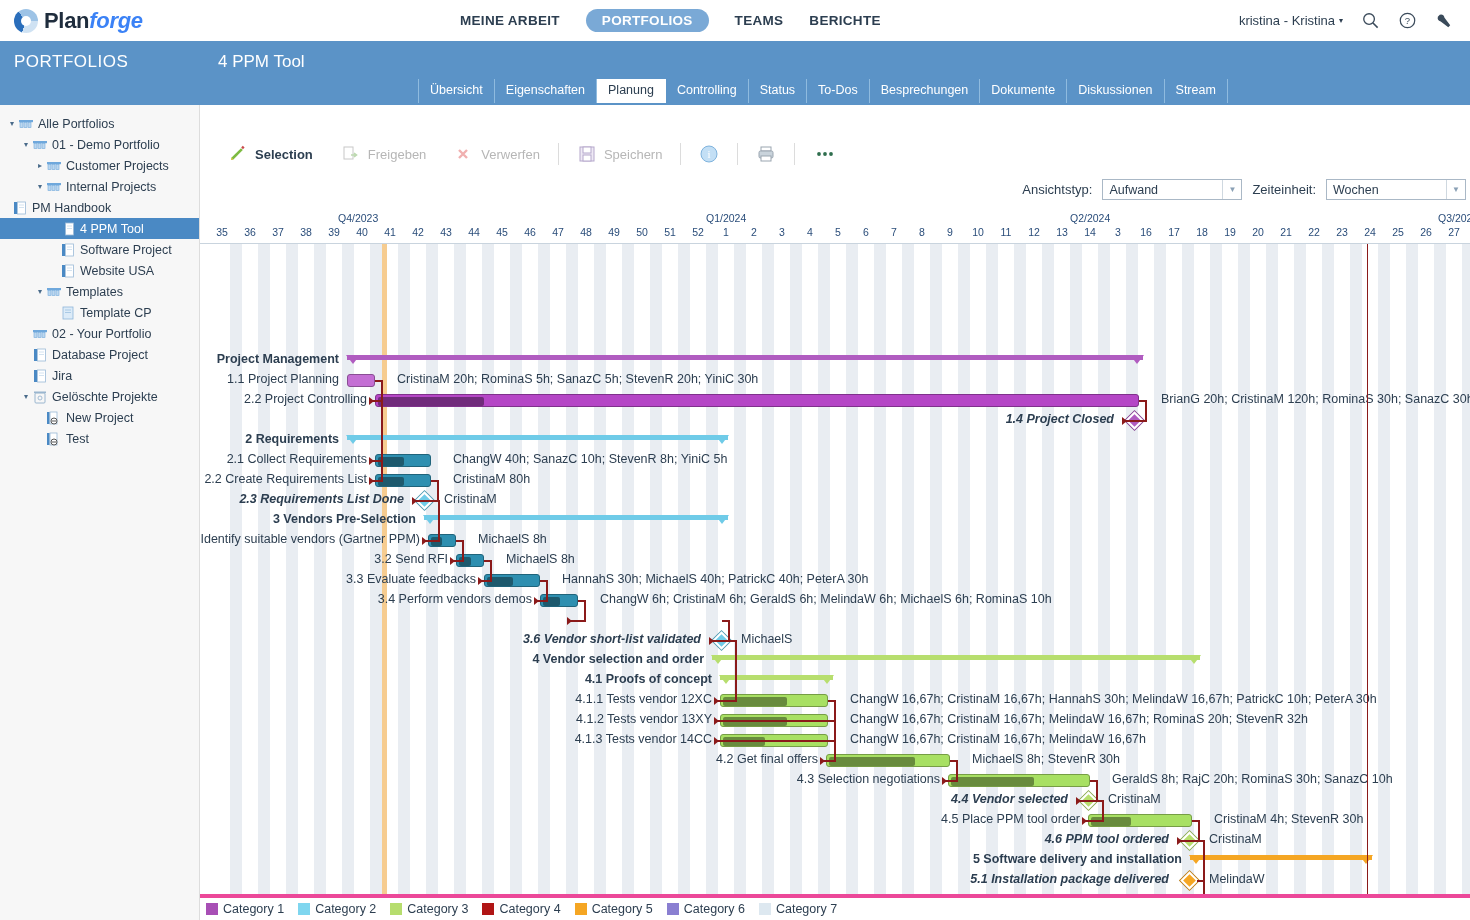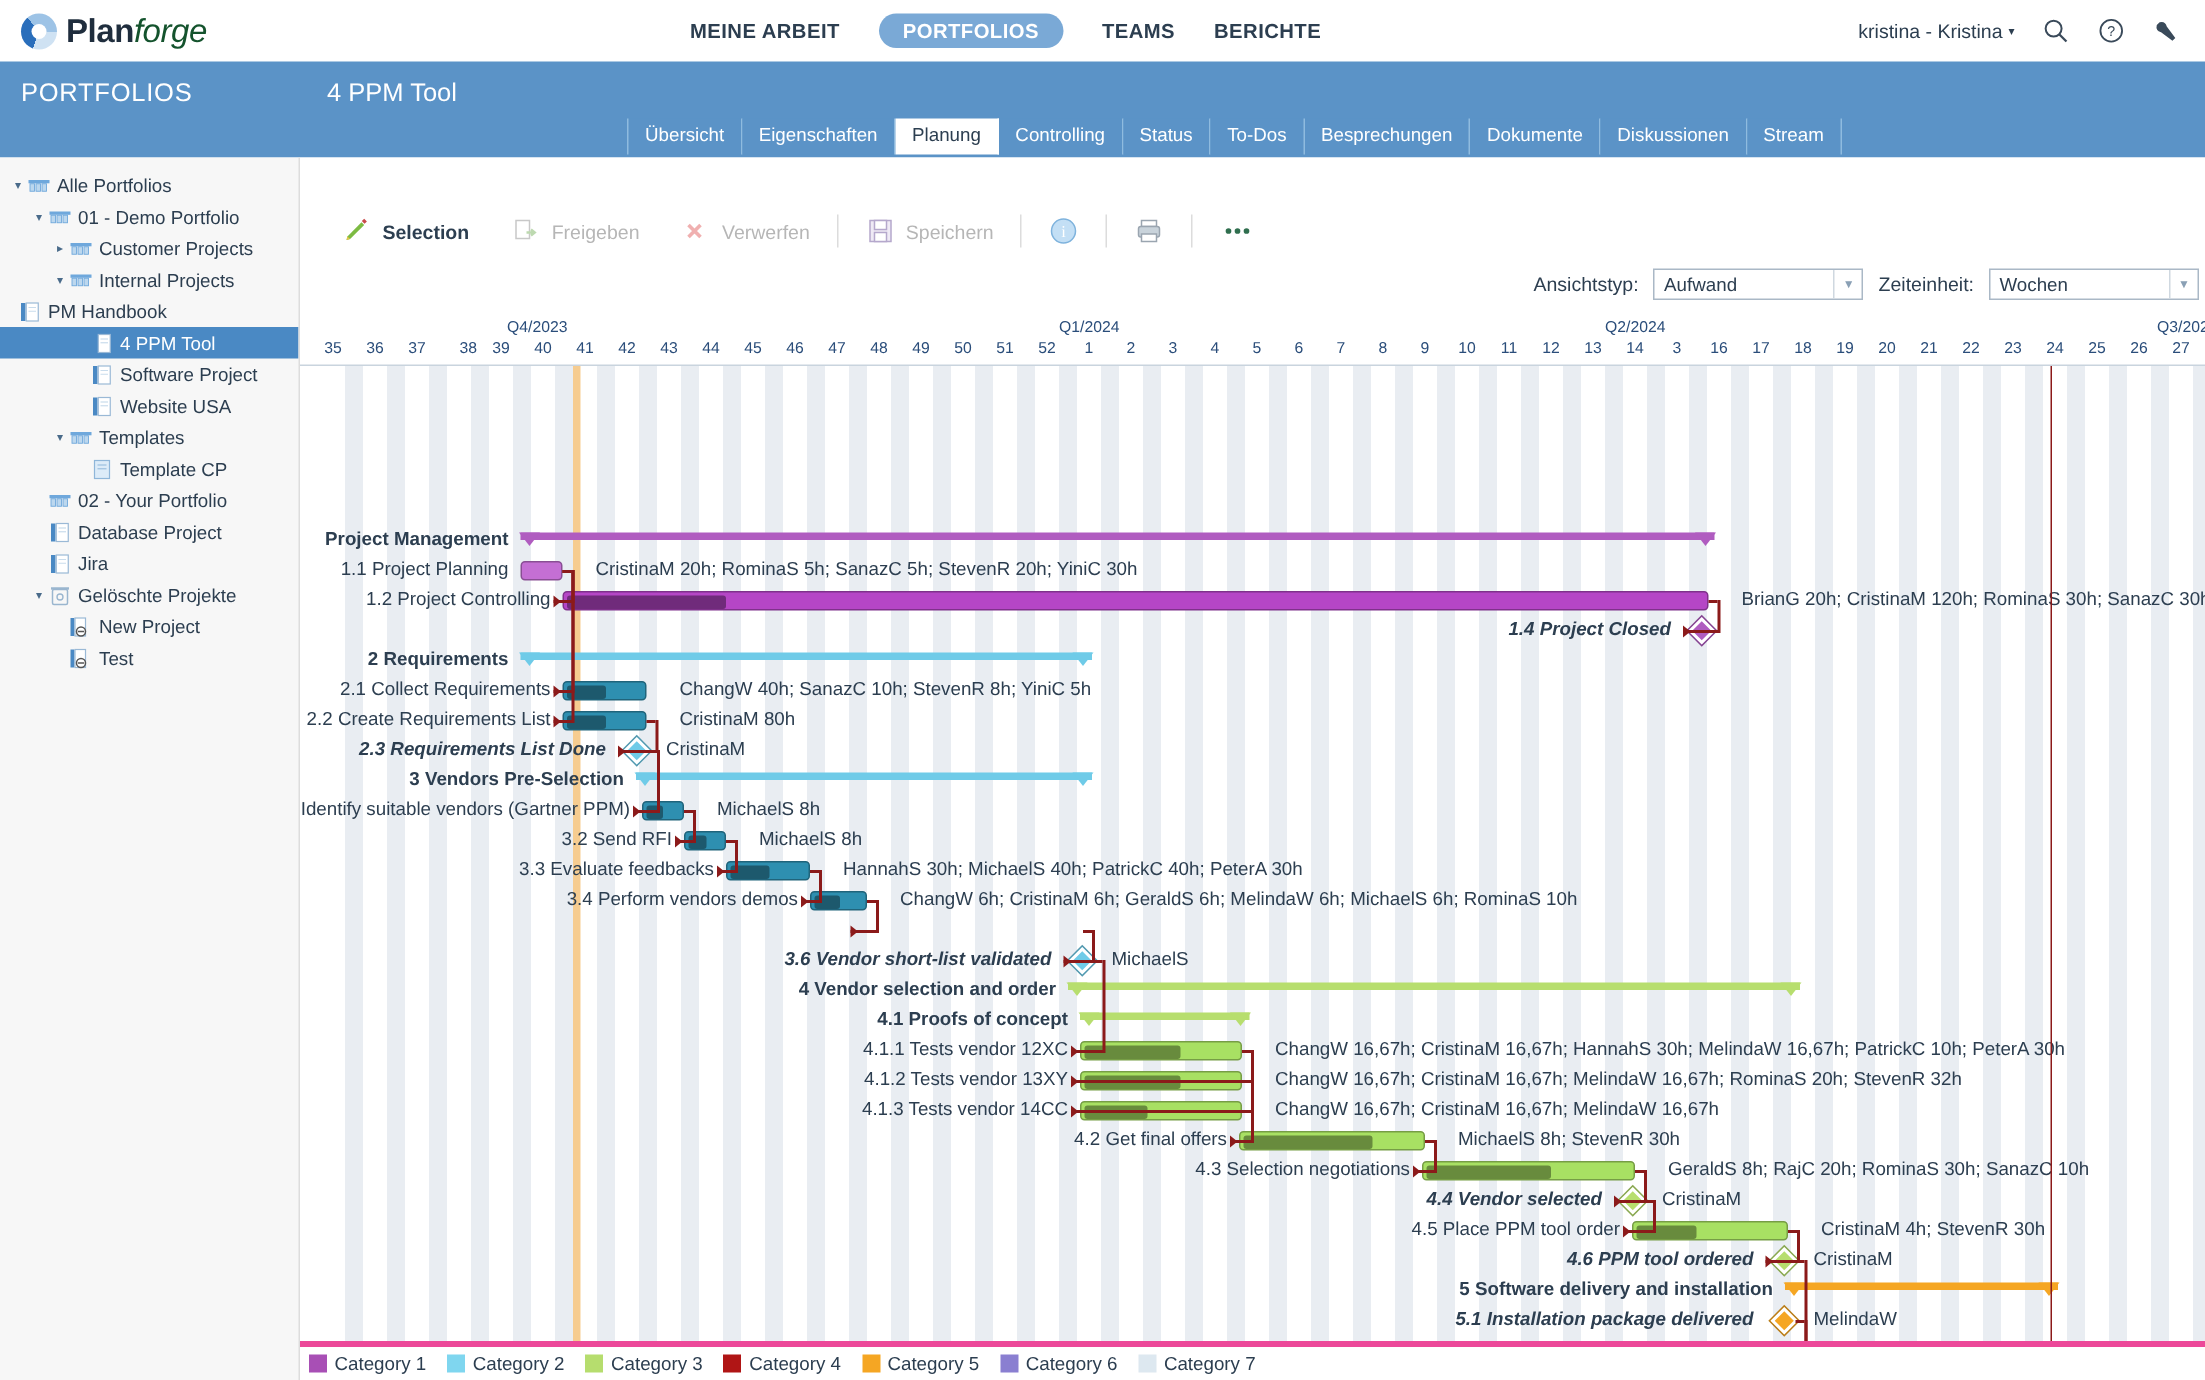--- a/index.html
+++ b/index.html
@@ -22,21 +22,21 @@
   .logo-mark {
     width: 24px; height: 24px; border-radius: 50%;
     background: conic-gradient(from 200deg, #2a6ebb 0deg 120deg, #9dc3e6 120deg 250deg, #cfe2f3 250deg 360deg);
     position: relative; margin-right: 6px; flex: none;
   }
   .logo-mark::after {
     content: ""; position: absolute; left: 7px; top: 7px; width: 10px; height: 10px;
     border-radius: 50%; background: #fff;
   }
   .logo-text { font-size: 22px; font-weight: bold; color: #1f2d3d; letter-spacing: -0.3px; }
-  .logo-text .light { font-weight: normal; font-style: italic; color: #14532d; }
+  .logo-text .light { font-weight: bold; font-style: italic; color: #3b82f6; }
 
   .mainnav { display: flex; align-items: center; gap: 26px; margin-left: 260px; }
   .mainnav a {
     font-size: 13.5px; font-weight: bold; color: #2c3e50; text-decoration: none;
     letter-spacing: 0.3px;
   }
   .mainnav a.active {
     background: #7aa9d6; color: #ffffff; border-radius: 12px; padding: 4px 16px;
   }
   .topright {
@@ -495,21 +495,21 @@
 
   <div class="gantt">
     <div class="gantt-header" id="gantt-header">
         <div class="q-label" style="left: 138px;">Q4/2023</div>
         <div class="q-label" style="left: 506px;">Q1/2024</div>
         <div class="q-label" style="left: 870px;">Q2/2024</div>
         <div class="q-label" style="left: 1238px;">Q3/202</div>
         <div class="w-label" style="left: 10px;">35</div>
         <div class="w-label" style="left: 38px;">36</div>
         <div class="w-label" style="left: 66px;">37</div>
-        <div class="w-label" style="left: 94px; text-align: right;">38</div>
+        <div class="w-label" style="left: 94px;">38</div>
         <div class="w-label" style="left: 122px;">39</div>
         <div class="w-label" style="left: 150px;">40</div>
         <div class="w-label" style="left: 178px;">41</div>
         <div class="w-label" style="left: 206px;">42</div>
         <div class="w-label" style="left: 234px;">43</div>
         <div class="w-label" style="left: 262px;">44</div>
         <div class="w-label" style="left: 290px;">45</div>
         <div class="w-label" style="left: 318px;">46</div>
         <div class="w-label" style="left: 346px;">47</div>
         <div class="w-label" style="left: 374px;">48</div>
@@ -598,21 +598,21 @@
             <span style="position:absolute;left:-1px;top:0;width:0;height:0;border-left:7px solid transparent;border-right:7px solid transparent;border-top:9px solid #b05cc0;"></span>
             <span style="position:absolute;right:-1px;top:0;width:0;height:0;border-left:7px solid transparent;border-right:7px solid transparent;border-top:9px solid #b05cc0;"></span>
           </div>
         </div>
         <div class="row" style="top: 126px;">
           <div class="rowlabel" style="right: 1131px;">1.1 Project Planning</div>
           <div class="bar" style="left: 147px; width: 28px; background: rgb(196, 111, 212); border: 1px solid rgb(137, 78, 148);"></div>
           <div class="res" style="left: 197px;">CristinaM 20h; RominaS 5h; SanazC 5h; StevenR 20h; YiniC 30h</div>
         </div>
         <div class="row" style="top: 146px;">
-          <div class="rowlabel" style="right: 1103px;">1.2 Project Controlling</div>
+          <div class="rowlabel" style="right: 1103px;">2.2 Project Controlling</div>
           <div class="bar" style="left: 175px; width: 764px; background: rgb(181, 70, 198); border: 1px solid rgb(127, 49, 139);">
             <div class="prog" style="width: 106.4px; background: rgb(112, 43, 123);"></div>
           </div>
           <div class="res" style="left: 961px;">BrianG 20h; CristinaM 120h; RominaS 30h; SanazC 30h; S</div>
         </div>
         <div class="row" style="top: 166px;">
           <div class="rowlabel ms" style="right: 356px;">1.4 Project Closed</div>
           <div class="ms-diamond" style="left: 928px; background: rgb(176, 92, 192); border-color: rgb(255, 255, 255); box-shadow: rgb(132, 69, 144) 0px 0px 0px 1px;"></div>
         </div>
         <div class="row" style="top: 186px;">

